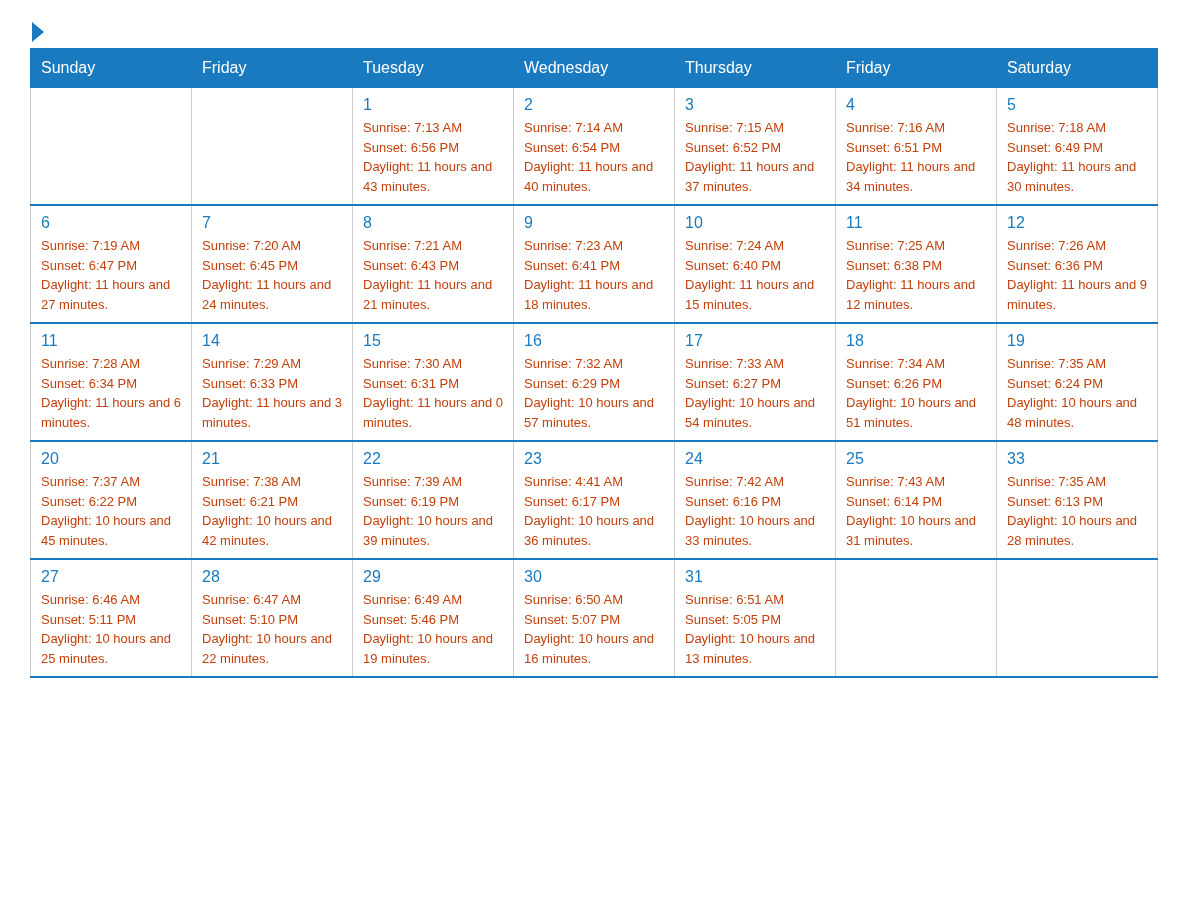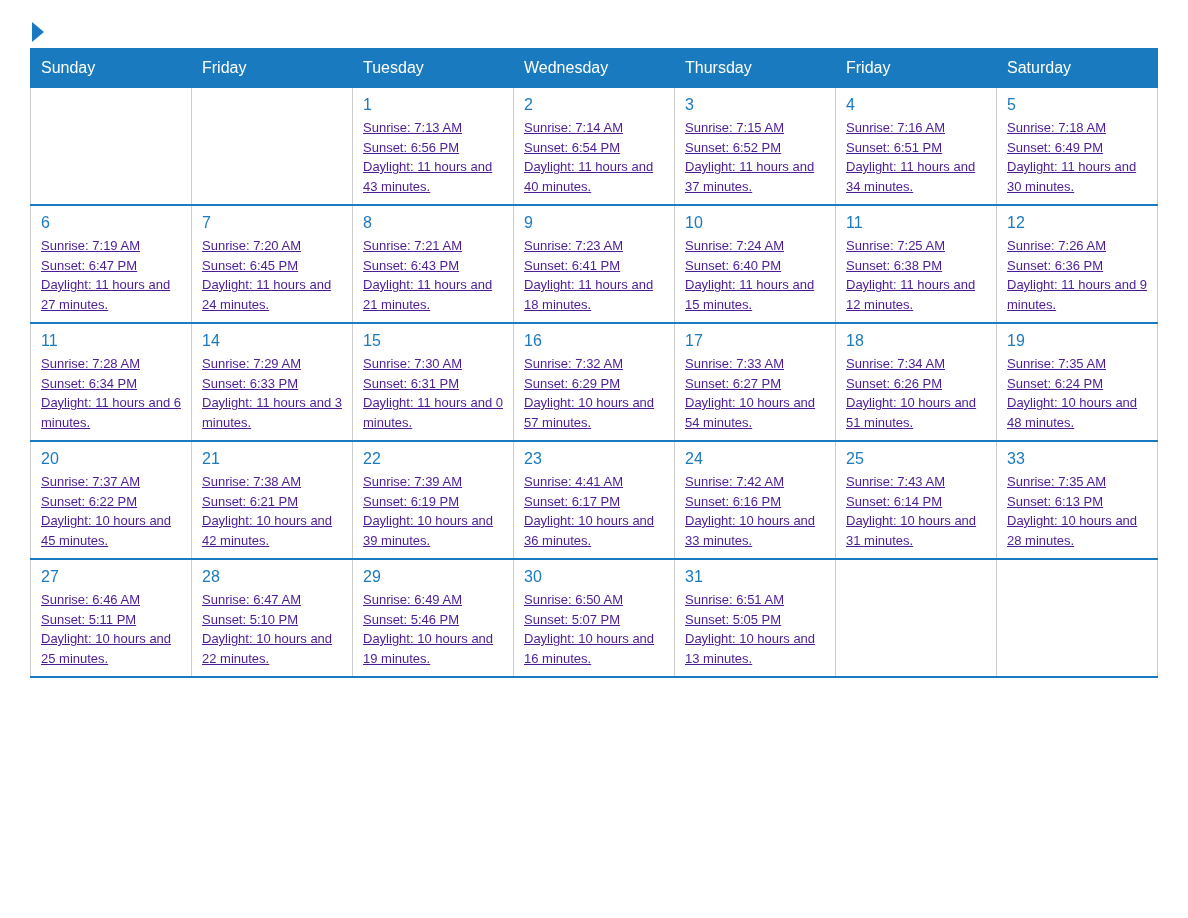--- a/index.html
+++ b/index.html
@@ -58,22 +58,21 @@
     .day-number {
       font-size: 16px;
       font-weight: normal;
       color: #1a7abf;
       display: block;
       margin-bottom: 4px;
     }
     .day-info {
       font-size: 13px;
       line-height: 1.5;
-      color: #4c1d95;
-      text-decoration: underline;
+      color: #c2410c;
     }
     tbody tr {
       border-bottom: 2px solid #1a7abf;
     }
     .empty-cell {
       background: #fff;
     }
     .logo-wrapper {
       display: flex;
       flex-direction: column;

